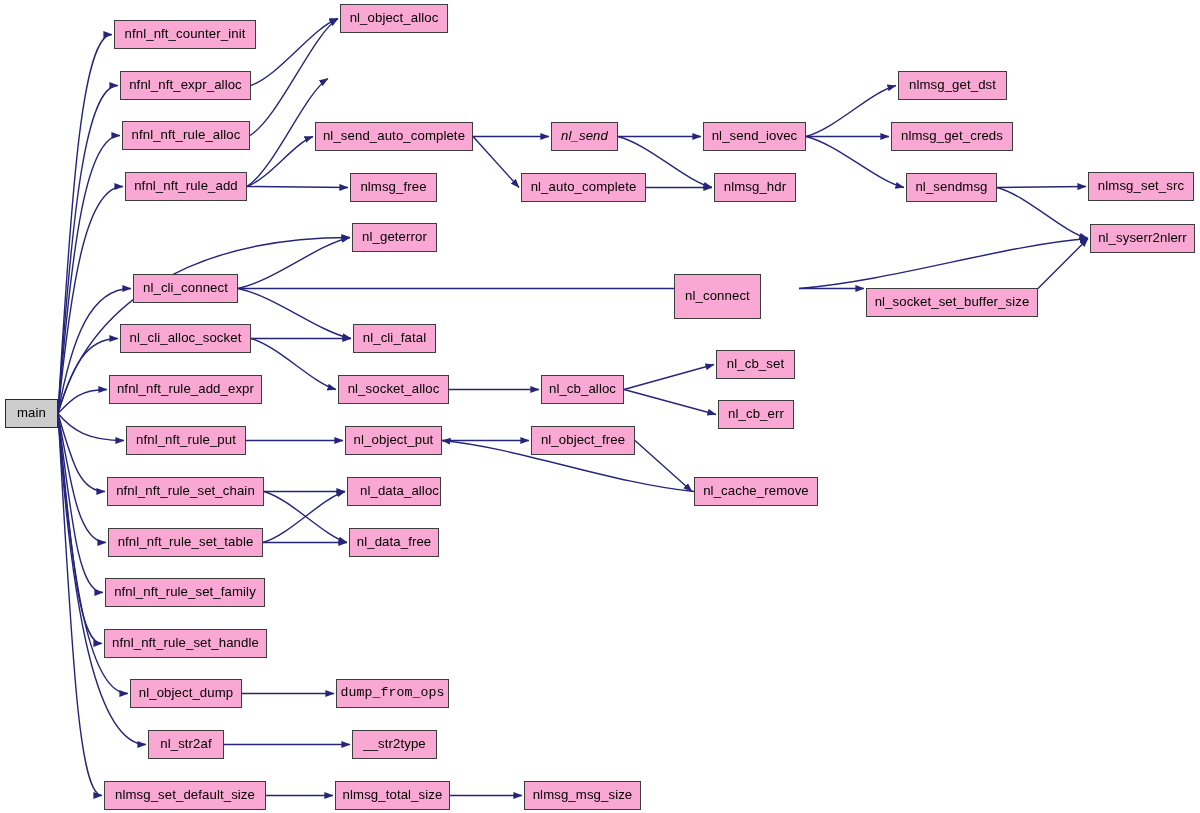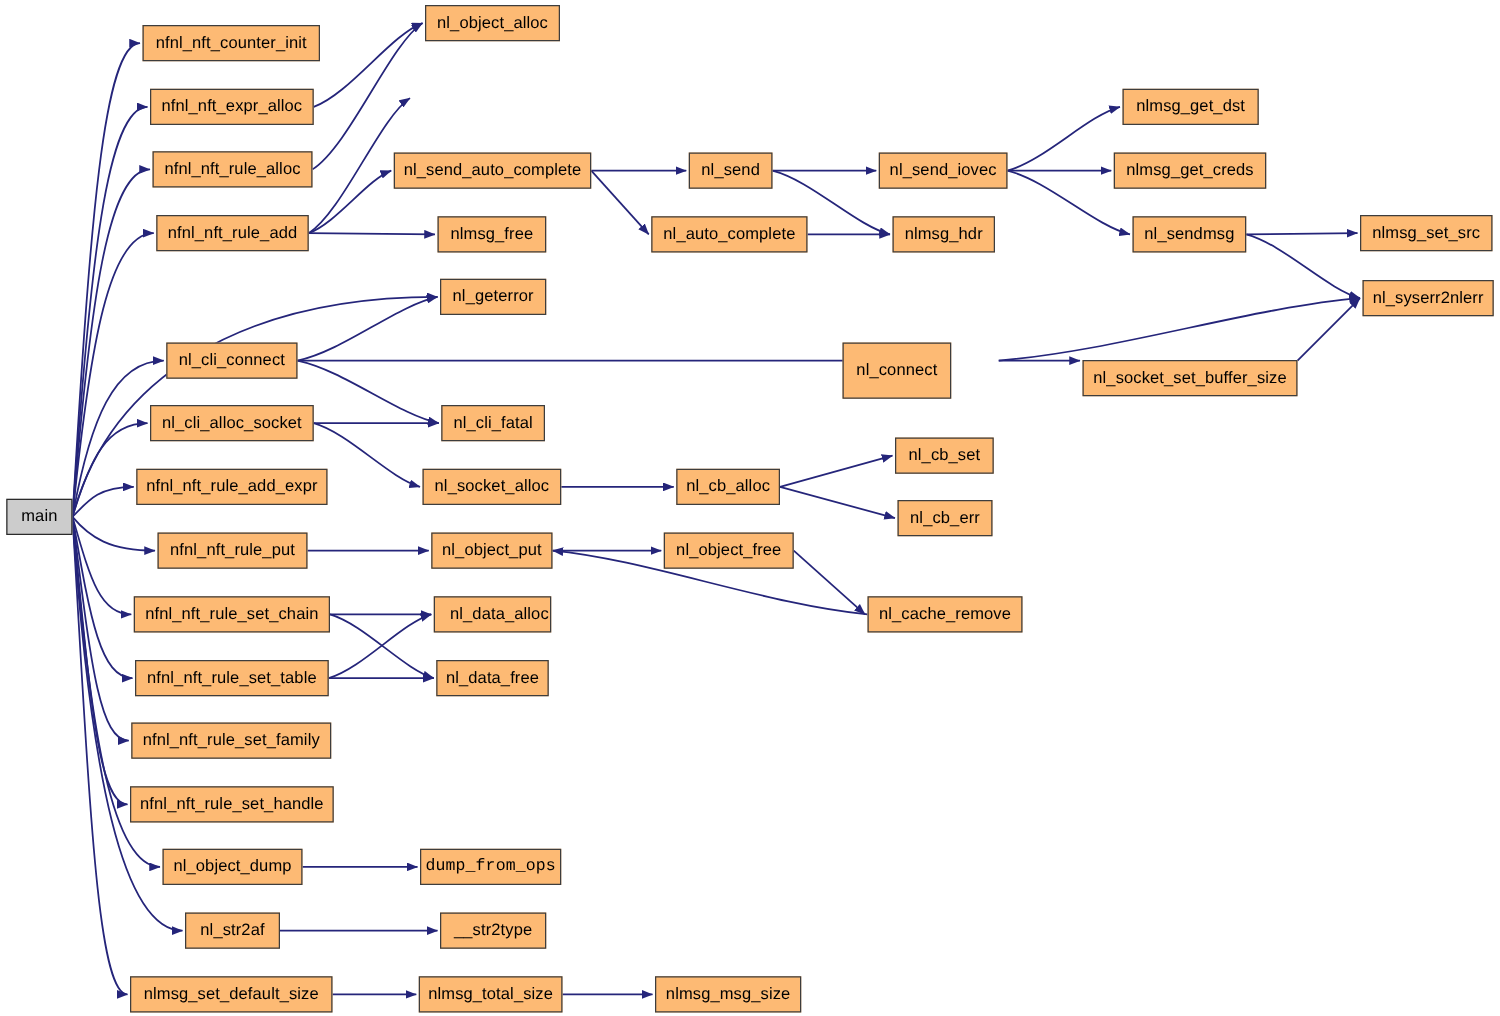--- a/index.html
+++ b/index.html
@@ -29,21 +29,21 @@
     position: absolute;
     left: 0;
     top: 0;
     width: 1200px;
     height: 813px;
   }
   .gnode {
     position: absolute;
     box-sizing: border-box;
     border: 1px solid #3d3d3d;
-    background: #fdba74;
+    background: #f9a8d4;
     color: #000000;
     font-size: 13.2px;
     line-height: 1.08;
     display: flex;
     align-items: center;
     justify-content: center;
     text-align: center;
     white-space: pre-line;
     letter-spacing: 0.1px;
   }
@@ -144,21 +144,21 @@
       <div class="gnode" style="left: 350px; top: 173px; width: 87px; height: 29px;">nlmsg_free</div>
       <div class="gnode" style="left: 352px; top: 223px; width: 85px; height: 29px;">nl_geterror</div>
       <div class="gnode" style="left: 353px; top: 324px; width: 83px; height: 29px;">nl_cli_fatal</div>
       <div class="gnode" style="left: 338px; top: 375px; width: 111px; height: 29px;">nl_socket_alloc</div>
       <div class="gnode" style="left: 345px; top: 426px; width: 97px; height: 29px;">nl_object_put</div>
       <div class="gnode" style="left: 347px; top: 477px; width: 94px; height: 29px; padding-left: 11px;">nl_data_alloc</div>
       <div class="gnode" style="left: 349px; top: 528px; width: 90px; height: 29px;">nl_data_free</div>
       <div class="gnode" style="left: 336px; top: 679px; width: 113px; height: 29px; font-family: Liberation Mono, monospace;">dump_from_ops</div>
       <div class="gnode" style="left: 352px; top: 730px; width: 85px; height: 29px;">__str2type</div>
       <div class="gnode" style="left: 335px; top: 781px; width: 115px; height: 29px;">nlmsg_total_size</div>
-      <div class="gnode" style="left: 551px; top: 122px; width: 67px; height: 29px;">nl_send</div>
+      <div class="gnode" style="left: 551px; top: 122px; width: 67px; height: 29px; font-style: italic;">nl_send</div>
       <div class="gnode" style="left: 521px; top: 173px; width: 125px; height: 29px;">nl_auto_complete</div>
       <div class="gnode" style="left: 541px; top: 375px; width: 83px; height: 29px;">nl_cb_alloc</div>
       <div class="gnode" style="left: 531px; top: 426px; width: 104px; height: 29px;">nl_object_free</div>
       <div class="gnode" style="left: 524px; top: 781px; width: 117px; height: 29px;">nlmsg_msg_size</div>
       <div class="gnode" style="left: 703px; top: 122px; width: 103px; height: 29px;">nl_send_iovec</div>
       <div class="gnode" style="left: 714px; top: 173px; width: 82px; height: 29px;">nlmsg_hdr</div>
       <div class="gnode" style="left: 674px; top: 274px; width: 87px; height: 45px;">nl_connect</div>
       <div class="gnode" style="left: 716px; top: 350px; width: 79px; height: 29px;">nl_cb_set</div>
       <div class="gnode" style="left: 718px; top: 400px; width: 76px; height: 29px;">nl_cb_err</div>
       <div class="gnode" style="left: 694px; top: 477px; width: 124px; height: 29px;">nl_cache_remove</div>

